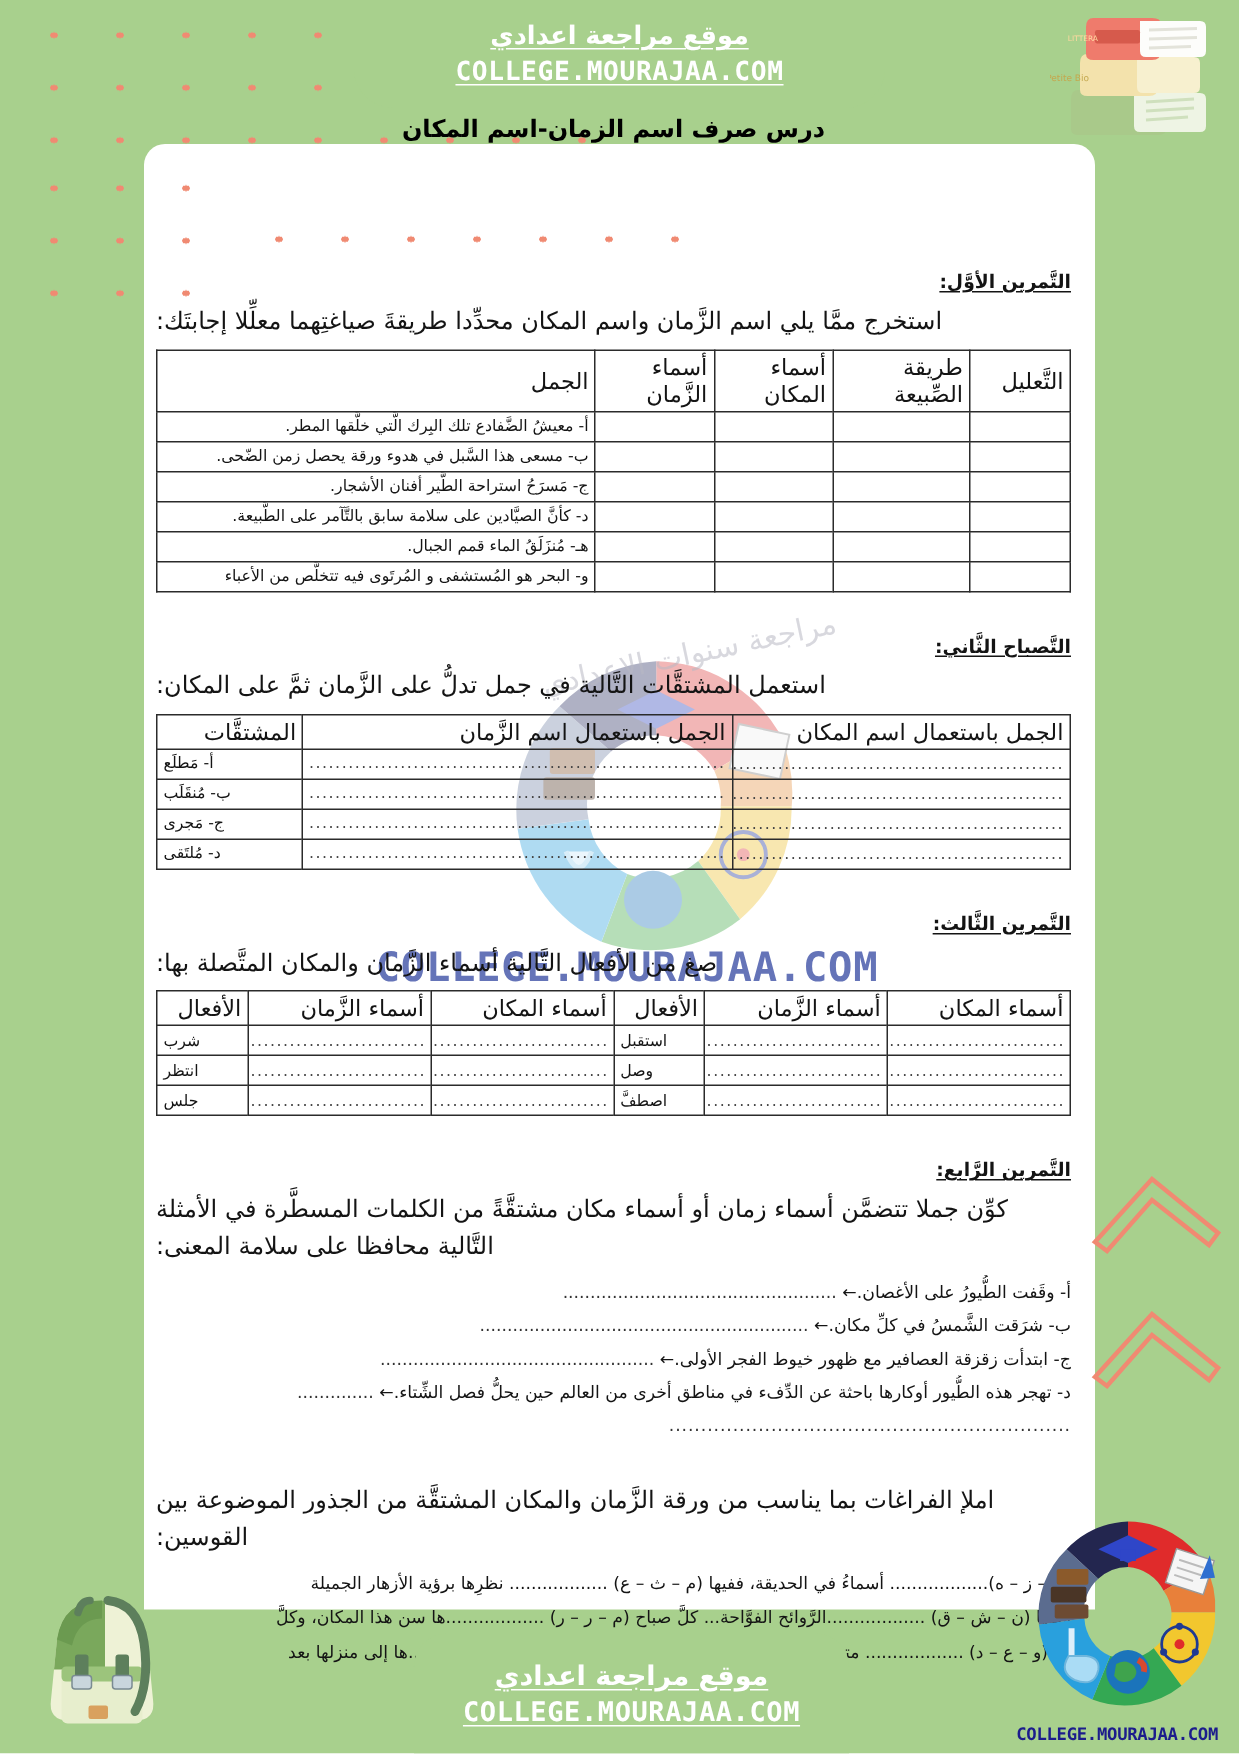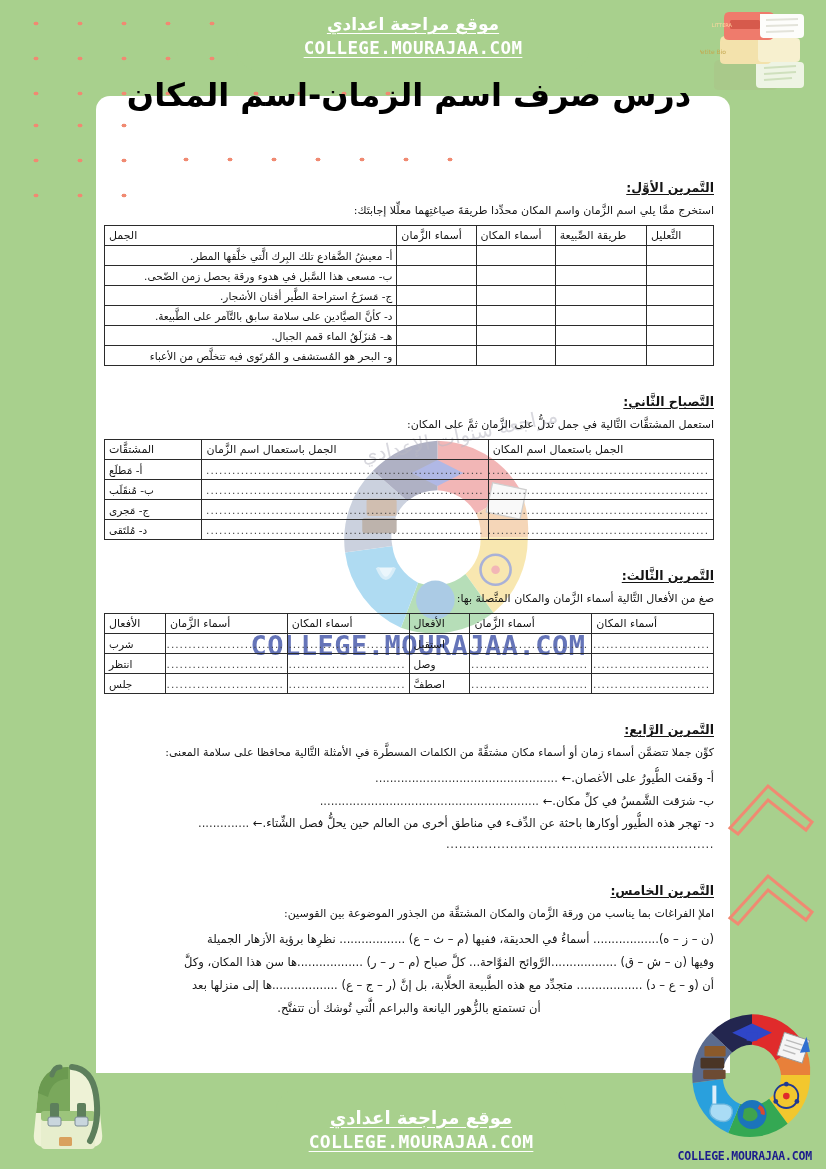--- a/index.html
+++ b/index.html
@@ -111,34 +111,34 @@
   .doc{
     position:absolute;left:104px;top:180px;width:610px;z-index:4;
     direction:rtl;color:#141414;
   }
   .ex-title{
     font-size:12.5px;font-weight:bold;text-decoration:underline;
     text-underline-offset:2px;margin:0 0 7px 0;text-align:right;
     font-family:"DejaVu Sans","Liberation Sans",sans-serif;
   }
   .ex-prompt{
-    font-size:11px;margin:0 0 6px 0;line-height:1.55;text-align:right;
+    font-size:16px;margin:0 0 6px 0;line-height:1.55;text-align:left;
     font-family:"DejaVu Sans","Liberation Sans",sans-serif;
   }
   .section{margin-bottom:28px;}
 
   table.wk{
     width:100%;border-collapse:collapse;table-layout:fixed;
     font-family:"DejaVu Sans","Liberation Sans",sans-serif;
   }
   table.wk th, table.wk td{
     border:1px solid #2b2b2b;padding:2px 4px;font-size:10.5px;font-weight:normal;
     height:15px;vertical-align:middle;
   }
-  table.wk th{text-align:left;font-size:11px;}
+  table.wk th{text-align:right;font-size:15px;}
   td.sent{text-align:right;padding-right:5px;font-size:10.5px;white-space:nowrap;overflow:hidden;}
   td.lbl{text-align:left;padding-right:4px;font-size:10.5px;}
   td.dotcell{
     text-align:center;color:#444;font-size:10px;letter-spacing:1px;overflow:hidden;white-space:nowrap;
   }
 
   .line-item{
     font-size:11.5px;line-height:1.95;text-align:right;white-space:nowrap;overflow:hidden;
     font-family:"DejaVu Sans","Liberation Sans",sans-serif;
   }
@@ -149,21 +149,21 @@
     font-family:"DejaVu Sans","Liberation Sans",sans-serif;
   }
   .para{
     font-size:11.5px;line-height:2.0;text-align:right;
     font-family:"DejaVu Sans","Liberation Sans",sans-serif;
   }
   .para.ctr{text-align:center;}
   .title-main{
     position:absolute;left:104px;top:76px;width:610px;z-index:4;
     text-align:center;direction:rtl;
-    font-size:32px;font-weight:bold;color:#000;letter-spacing:1px;
+    font-size:16px;font-weight:bold;color:#000;letter-spacing:1px;
     font-family:"DejaVu Sans","Liberation Sans",sans-serif;
   }
 </style>
 </head>
 <body>
 
 <div class="page-frame"></div>
 <div class="page-white"></div>
 
 <div class="dots"></div>
@@ -388,28 +388,31 @@
     <div class="ex-prompt">كوِّن جملا تتضمَّن أسماء زمان أو أسماء مكان مشتقَّةً من الكلمات المسطَّرة في الأمثلة التَّالية محافظا على سلامة المعنى:</div>
     <div class="line-item">
       <span>أ- وقَفت الطُّيورُ على الأغصان.←</span>
       <span class="dots-fill">..................................................</span>
     </div>
     <div class="line-item">
       <span>ب- شرَقت الشَّمسُ في كلِّ مكان.←</span>
       <span class="dots-fill">............................................................</span>
     </div>
     <div class="line-item">
+      <span>ج- ابتدأت زقزقة العصافير مع ظهور خيوط الفجر الأولى.←</span>
+      <span class="dots-fill">..................................................</span>
+    </div>
+    <div class="line-item">
       <span>د- تهجر هذه الطُّيور أوكارها باحثة عن الدِّفء في مناطق أخرى من العالم حين يحلُّ فصل الشِّتاء.←</span>
       <span class="dots-fill">..............</span>
     </div>
     <div class="dotline">...............................................................</div>
   </div>
 
   <div class="section">
-    <div class="ex-title">التَّمرين الخامس:</div>
     <div class="ex-prompt">املإ الفراغات بما يناسب من ورقة الزَّمان والمكان المشتقَّة من الجذور الموضوعة بين القوسين:</div>
     <div class="para">(ن – ز – ه).................. أسماءُ في الحديقة، ففيها (م – ث – ع) .................. نظرِها برؤية الأزهار الجميلة</div>
     <div class="para">وفيها (ن – ش – ق) ..................الرَّوائح الفوَّاحة... كلَّ صباح (م – ر – ر) ..................ها سن هذا المكان، وكلَّ</div>
     <div class="para">أن (و – ع – د) .................. متجدِّد مع هذه الطَّبيعة الخلَّابة، بل إنَّ (ر – ج – ع) ..................ها إلى منزلها بعد</div>
     <div class="para ctr">أن تستمتع بالزُّهور اليانعة والبراعم الَّتي تُوشك أن تتفتَّح.</div>
   </div>
 
 </div>
 
 <div class="bottom-banner">

